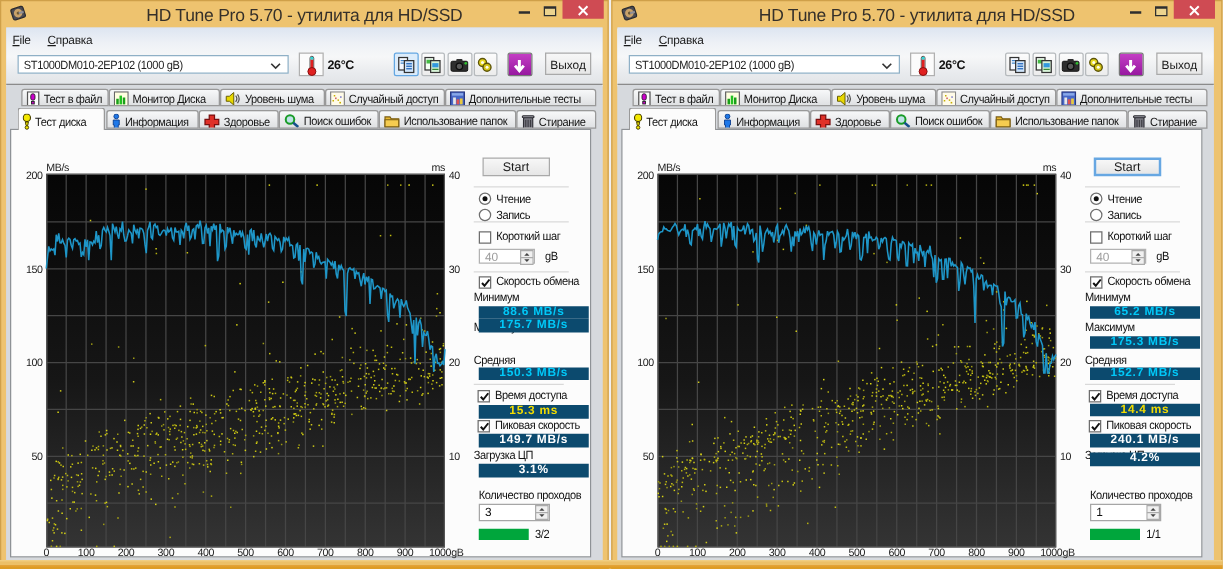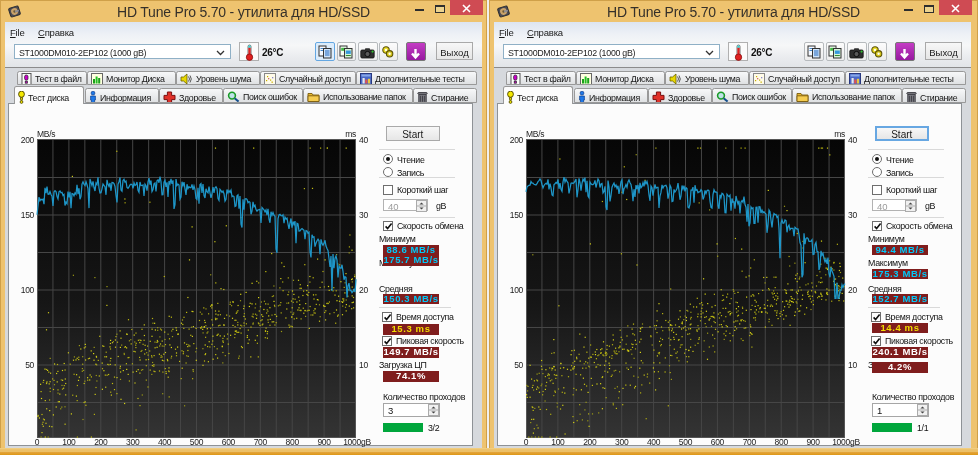--- a/index.html
+++ b/index.html
@@ -37,21 +37,21 @@
 .chart{position:absolute;left:18px;top:124px}
 .ax{font-size:8.5px;letter-spacing:-0.3px;fill:#222;font-family:"Liberation Sans",sans-serif}
 .start{position:absolute;left:386px;top:126px;width:53.5px;height:14.5px;padding-top:1.5px;font-size:10px}
 .start.foc{border:2px solid #67a7e2;padding-top:0.5px}
 .gline{position:absolute;left:379px;width:76px;height:1px;background:#d9d9d9}
 .lb{position:absolute;font-size:9.5px;letter-spacing:-0.35px;color:#111;white-space:nowrap;transform:scaleX(0.93);transform-origin:0 50%}
 .cb{position:absolute;width:10px;height:10px;background:#fff;border:1px solid #6e6e6e}
 .chs{position:absolute;left:0;top:0}
 .rd{position:absolute;width:10px;height:10px;background:#fff;border:1px solid #6e6e6e;border-radius:50%}
 .rdot{position:absolute;left:2px;top:2px;width:4px;height:4px;background:#111;border-radius:50%}
-.vb{position:absolute;left:383px;width:56px;height:10.5px;background:#7f1d1d;font-size:9.5px;font-weight:bold;
+.vb{position:absolute;left:383px;width:88px;height:10.5px;background:#0c4a6e;font-size:9.5px;font-weight:bold;
  text-align:center;letter-spacing:0.6px;line-height:10.5px}
 .spin1{position:absolute;left:383px;top:198.5px;width:45px;height:12.5px;background:#fff;border:1px solid #b2b2b2;
  font-size:9.5px;color:#9c9c9c;padding:1px 0 0 4px}
 .spin1 .sp{position:absolute;right:0.5px;top:0}
 .spin2{position:absolute;left:383px;top:402.5px;width:57px;height:14px;background:#fff;border:1px solid #a6a6a6;
  font-size:9.5px;color:#111;padding:1.5px 0 0 4px}
 .spin2 .sp2{position:absolute;right:0.5px;top:0.5px}
 .prog{position:absolute;left:383px;top:423px;width:40px;height:8.5px;background:#00a63c}
 .band1{position:absolute;left:0;top:447.5px;width:978px;height:4.5px;background:linear-gradient(#f2d28a,#ecc068 45%);z-index:5}
 .band2{position:absolute;left:0;top:452px;width:978px;height:3px;background:linear-gradient(#e4a53e,#dd9716);z-index:5}
@@ -1024,21 +1024,21 @@
     <div class="lb" style="left:396px;top:311px">Время доступа</div>
     <div class="vb" style="top:324px;color:#f2dc00">15.3 ms</div>
     <div class="cb" style="left:382px;top:336px">
       <svg class="chs" width="9" height="9" viewBox="0 0 9 9">
         <path d="M1.6 4.4 L3.6 6.6 L7.6 1.6" fill="none" stroke="#111" stroke-width="1.6"></path>
       </svg>
     </div>
     <div class="lb" style="left:396px;top:335px">Пиковая скорость</div>
     <div class="vb" style="top:347px;color:#ffffff">149.7 MB/s</div>
     <div class="lb" style="left:379px;top:359px">Загрузка ЦП</div>
-    <div class="vb" style="top:371px;color:#ffffff">74.1%</div>
+    <div class="vb" style="top:371px;color:#ffffff">3.1%</div>
     <div class="lb" style="left:383px;top:391px">Количество проходов</div>
     <div class="spin2">3<span class="sp2"><svg width="11" height="12" viewBox="0 0 11 12">
           <rect x="0.5" y="0.5" width="10" height="11" fill="#f0f0f0" stroke="#ababab" stroke-width="1"></rect>
           <line x1="0.5" y1="6" x2="10.5" y2="6" stroke="#ababab" stroke-width="1"></line>
           <polygon points="5.5,2.4 7.6,4.6 3.4,4.6" fill="#444"></polygon>
           <polygon points="5.5,9.6 7.6,7.4 3.4,7.4" fill="#444"></polygon>
         </svg></span></div>
     <div class="prog"></div>
     <div class="lb" style="left:428px;top:422px">3/2</div>
   </div>
@@ -2010,21 +2010,21 @@
           <polygon points="5.5,9.6 7.6,7.4 3.4,7.4" fill="#444"></polygon>
         </svg></span></div>
     <div class="lb" style="left:436px;top:200px">gB</div>
     <div class="cb" style="left:383px;top:221px">
       <svg class="chs" width="9" height="9" viewBox="0 0 9 9">
         <path d="M1.6 4.4 L3.6 6.6 L7.6 1.6" fill="none" stroke="#111" stroke-width="1.6"></path>
       </svg>
     </div>
     <div class="lb" style="left:397px;top:220px">Скорость обмена</div>
     <div class="lb" style="left:379px;top:232.5px">Минимум</div>
-    <div class="vb" style="top:244.5px;color:#00c8f8">94.4 MB/s</div>
+    <div class="vb" style="top:244.5px;color:#00c8f8">65.2 MB/s</div>
     <div class="lb" style="left:379px;top:257px">Максимум</div>
     <div class="vb" style="top:268.5px;color:#00c8f8">175.3 MB/s</div>
     <div class="lb" style="left:379px;top:282.5px">Средняя</div>
     <div class="vb" style="top:293.5px;color:#00c8f8">152.7 MB/s</div>
     <div class="cb" style="left:382px;top:312px">
       <svg class="chs" width="9" height="9" viewBox="0 0 9 9">
         <path d="M1.6 4.4 L3.6 6.6 L7.6 1.6" fill="none" stroke="#111" stroke-width="1.6"></path>
       </svg>
     </div>
     <div class="lb" style="left:396px;top:311px">Время доступа</div>

